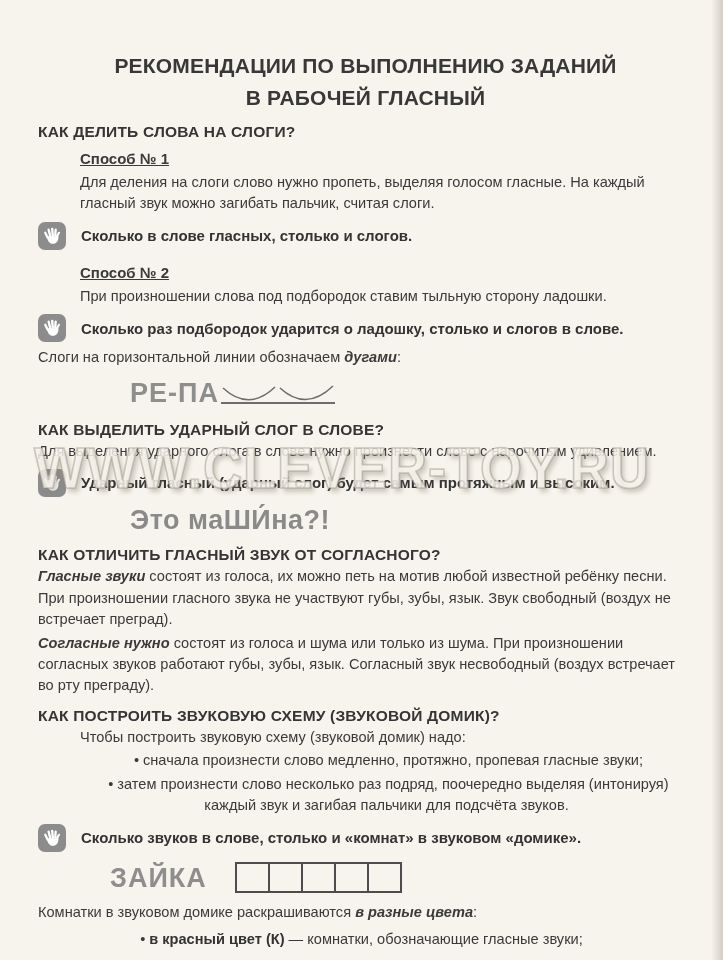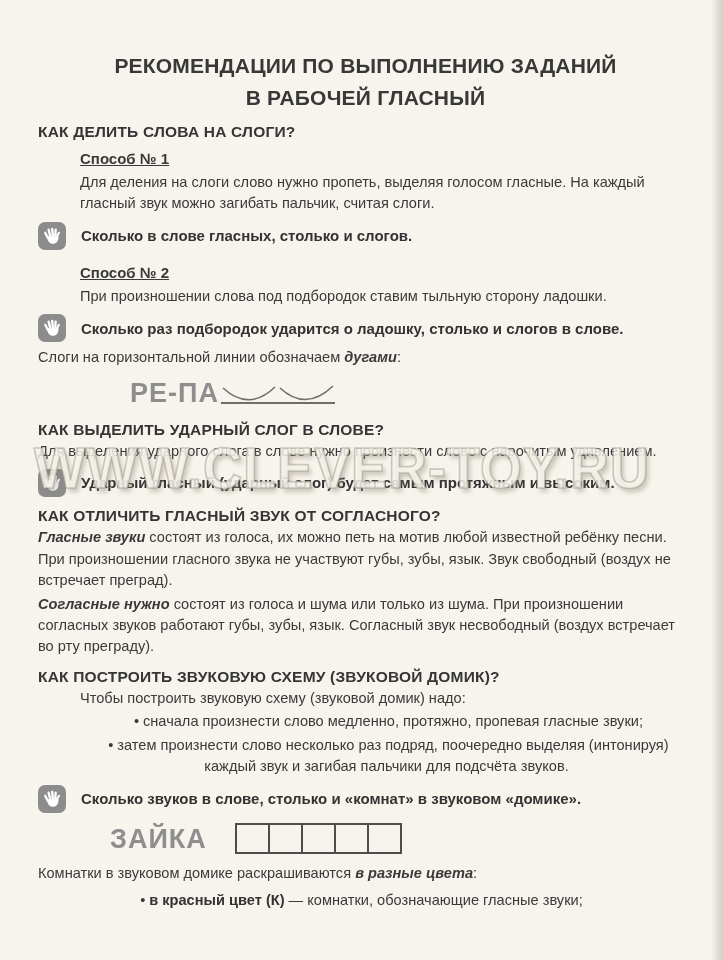--- a/index.html
+++ b/index.html
@@ -209,20 +209,21 @@
             <rect x="8.4" y="3.4" width="2.6" height="10" rx="1.3" transform="rotate(-6 9.7 8.4)"></rect>
             <rect x="11.8" y="3.0" width="2.6" height="10.5" rx="1.3" transform="rotate(3 13.1 8.2)"></rect>
             <rect x="15.0" y="4.4" width="2.5" height="9" rx="1.25" transform="rotate(12 16.25 8.9)"></rect>
             <rect x="17.6" y="8.0" width="2.3" height="6.5" rx="1.15" transform="rotate(38 18.75 11.2)"></rect>
             <path d="M6.4 11.5 C6.2 16.8 8.3 20.6 12.4 20.6 C16.4 20.6 18.6 17.6 18.9 13.2 L6.4 11.5 Z"></path>
           </g>
         </svg>
       </span>
       <span class="rule-text">Ударный гласный (ударный слог) будет самым протяжным и высоким.</span>
     </div>
+    <div class="stress-word">Это маШИ́на?!</div>
   </div>
 
   <div class="sec">
     <h2 class="sec-heading">КАК ОТЛИЧИТЬ ГЛАСНЫЙ ЗВУК ОТ СОГЛАСНОГО?</h2>
     <p class="body indent"><span class="lead-bi">Гласные звуки</span><span> состоят из голоса, их можно петь на мотив любой известной ребёнку песни. При произношении гласного звука не участвуют губы, зубы, язык. Звук свободный (воздух не встречает преград).</span></p>
     <p class="body indent"><span class="lead-bi">Согласные нужно</span><span> состоят из голоса и шума или только из шума. При произношении согласных звуков работают губы, зубы, язык. Согласный звук несвободный (воздух встречает во рту преграду).</span></p>
   </div>
 
   <div class="sec">
     <h2 class="sec-heading">КАК ПОСТРОИТЬ ЗВУКОВУЮ СХЕМУ (ЗВУКОВОЙ ДОМИК)?</h2>

